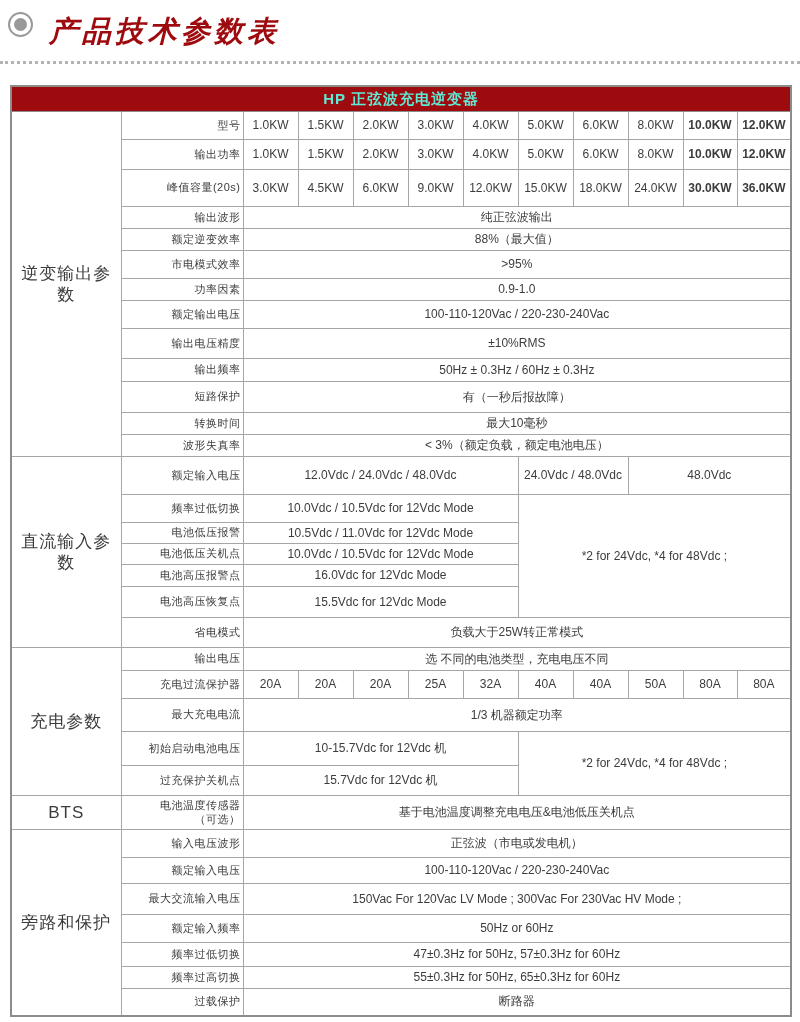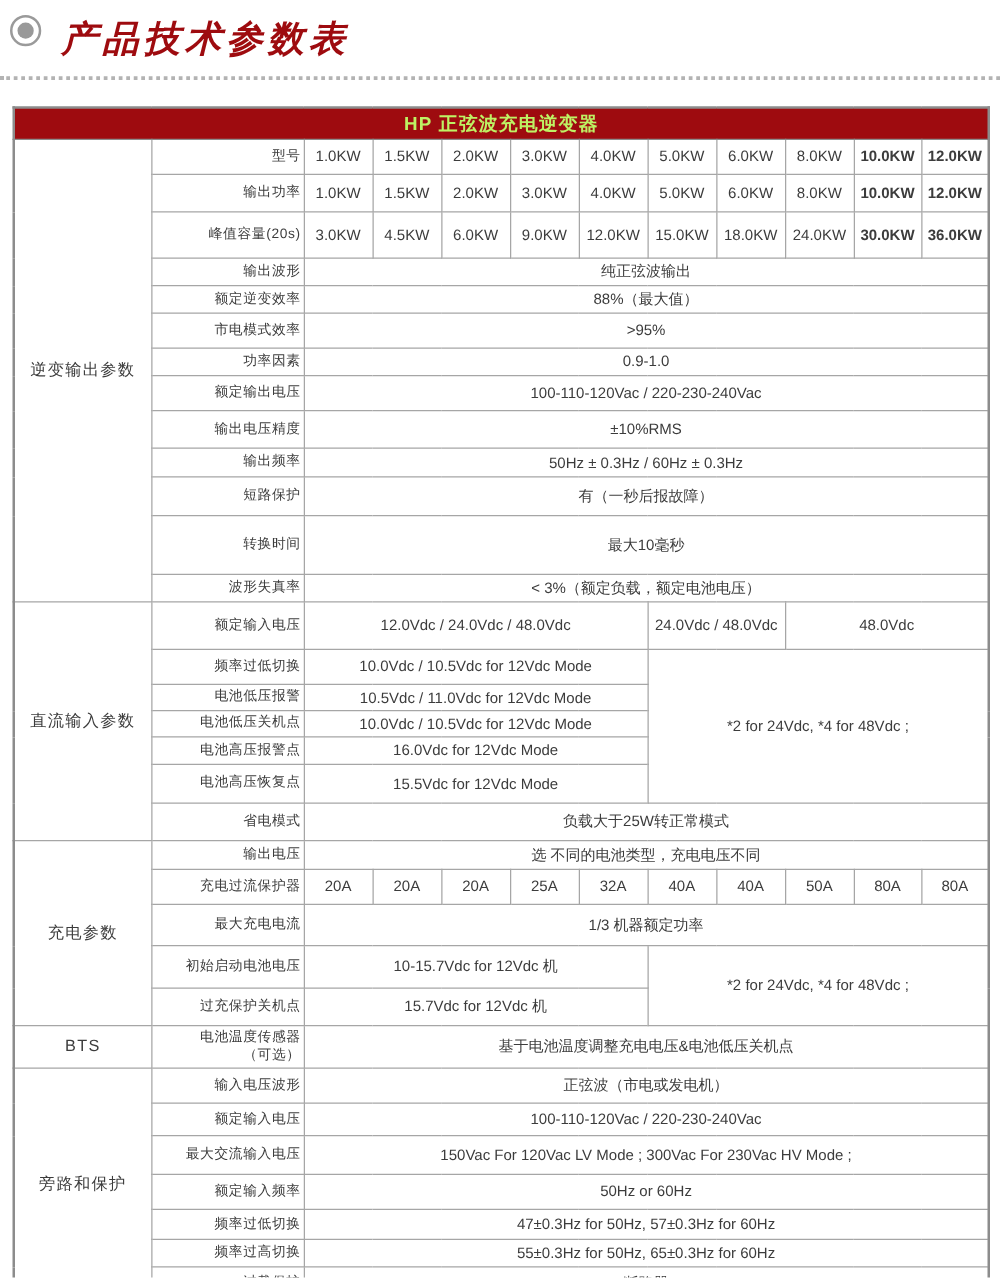--- a/index.html
+++ b/index.html
@@ -19,28 +19,28 @@
     margin:0 0 0 16px; font-size:29px; font-weight:bold; font-style:italic;
     color:#9e0b0f; letter-spacing:4px; white-space:nowrap;
   }
   .dotted-rule { height:0; border-bottom:3px dotted #b3b3b3; margin-top:9px; }
   .spec-table {
     border-collapse:collapse; table-layout:fixed;
     width:780px; margin:21px 10px 0 10px;
     border:2px solid #8c8c8c;
   }
   .spec-table th.table-header {
-    background:#9e0b0f; color:#bef264; font-size:15px; font-weight:bold;
+    background:#9e0b0f; color:#5eead4; font-size:15px; font-weight:bold;
     height:22px; text-align:center; letter-spacing:1px; border:1px solid #8c8c8c;
   }
   .spec-table td {
     border:1px solid #a6a6a6; font-size:12px; text-align:center;
     padding:1px 2px; overflow:hidden; line-height:1.25;
   }
-  .spec-table td.cat { font-size:13px; letter-spacing:1px; }
+  .spec-table td.cat { font-size:17px; letter-spacing:1px; }
   .spec-table td.lbl {
     text-align:right; padding-left:6px; font-size:11px; white-space:pre-line;
     letter-spacing:0.5px;
   }
   .spec-table td.val.bold { font-weight:bold; }
 </style>
 </head>
 <body>
 
 <div class="page">
@@ -138,21 +138,21 @@
           <td class="val" colspan="10">±10%RMS</td>
         </tr>
         <tr style="height: 23px;">
           <td class="lbl">输出频率</td>
           <td class="val" colspan="10">50Hz ± 0.3Hz / 60Hz ± 0.3Hz</td>
         </tr>
         <tr style="height: 31px;">
           <td class="lbl">短路保护</td>
           <td class="val" colspan="10">有（一秒后报故障）</td>
         </tr>
-        <tr style="height: 47px; border-radius: 14px;">
+        <tr style="height: 22px; border-radius: 14px;">
           <td class="lbl">转换时间</td>
           <td class="val" colspan="10">最大10毫秒</td>
         </tr>
         <tr style="height: 22px;">
           <td class="lbl">波形失真率</td>
           <td class="val" colspan="10">&lt; 3%（额定负载，额定电池电压）</td>
         </tr>
         <tr style="height: 38px;">
           <td class="cat" rowspan="7">直流输入参数</td>
           <td class="lbl">额定输入电压</td>

